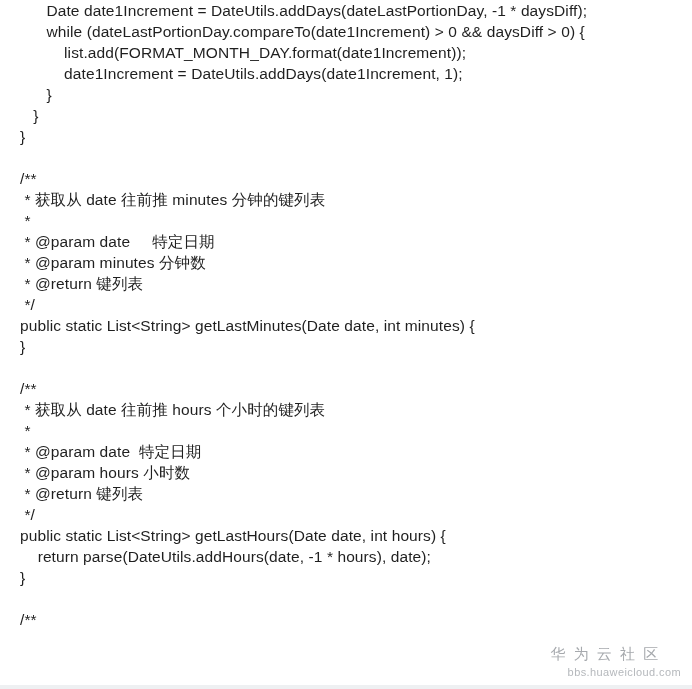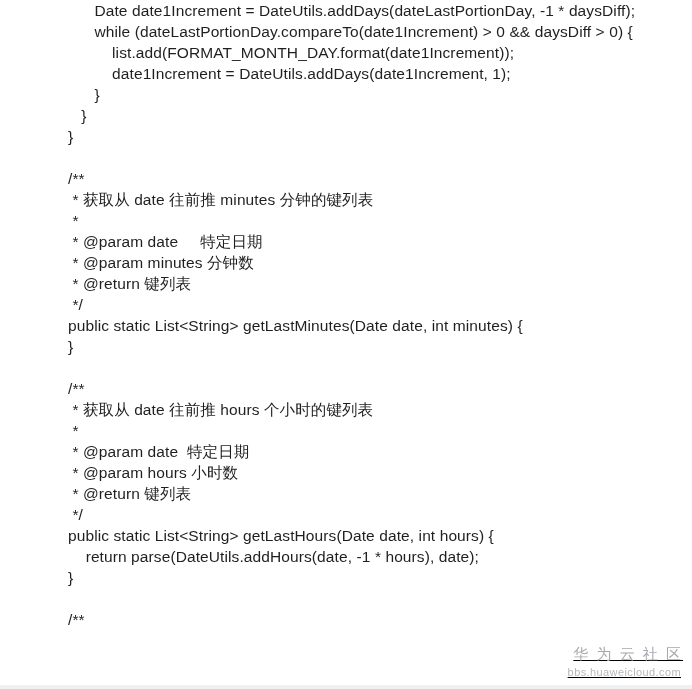--- a/index.html
+++ b/index.html
@@ -25,29 +25,27 @@
     right: 0;
     color: #1f1f1f;
   }
   .code-line {
     white-space: pre;
     height: 21px;
     line-height: 21px;
     font-size: 15.5px;
     letter-spacing: 0.1px;
     overflow: hidden;
-    margin-left: 48px;
   }
   .watermark {
     position: absolute;
     top: 645px;
     right: 11px;
-    text-align: right;
+    text-align: center;
     user-select: none;
-    text-decoration: underline;
   }
   .watermark-title {
     font-size: 15px;
     letter-spacing: 2px;
     margin-right: -2px;
     color: #a6a9ad;
     white-space: pre;
   }
   .watermark-url {
     font-size: 11px;

